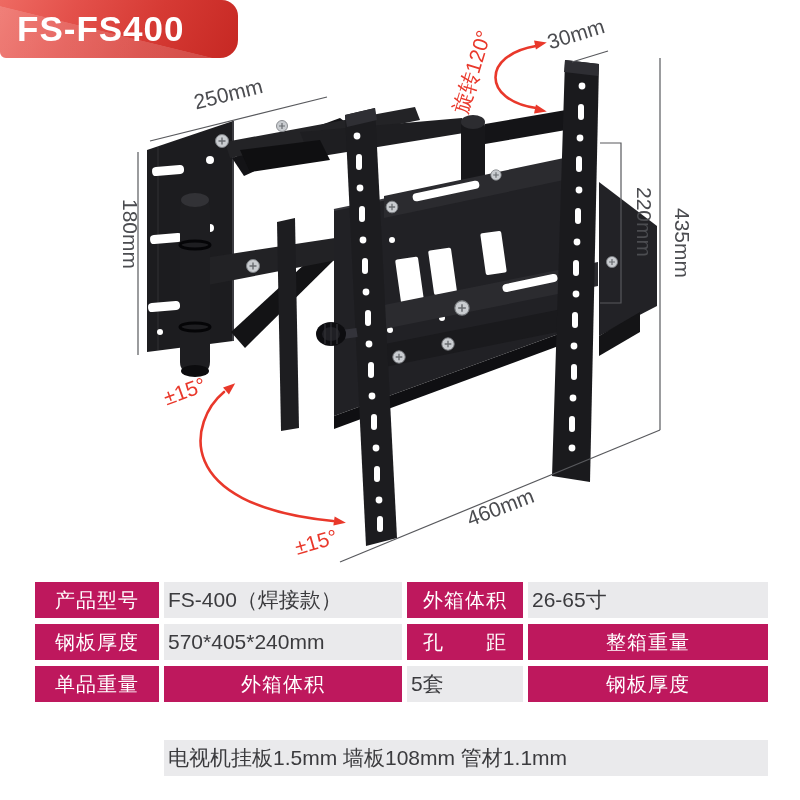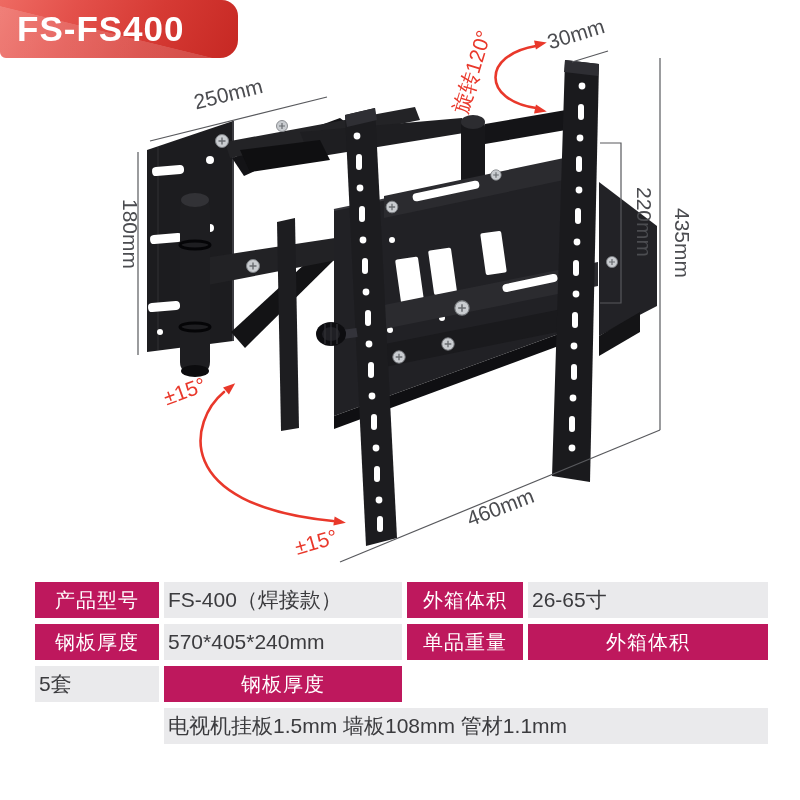--- a/index.html
+++ b/index.html
@@ -19,21 +19,21 @@
   .dim{stroke:#58595d;stroke-width:1.2;fill:none;}
   .redline{stroke:#e9382b;stroke-width:2.6;fill:none;stroke-linecap:round;}
   .redfill{fill:#e9382b;}
   
   .spec-table{position:absolute;left:35px;top:582px;width:733px;display:grid;
               grid-template-columns:124px 238px 116px 240px;column-gap:5px;row-gap:6px;}
   .cell{height:36px;display:flex;align-items:center;box-sizing:border-box;overflow:hidden;}
   .cell.label{background:#be185d;color:#ffffff;font-size:20px;justify-content:center;letter-spacing:1px;text-align:right;}
   .cell.value{background:#eaeaec;color:#3b3b3e;font-size:21px;padding-left:4px;}
   .cell.value.indent{}
-  .span3{grid-column:2/5;}
+  .span3{grid-column:2/5;margin-top:32px;}
 </style>
 </head>
 <body>
 
 <div class="page">
 
   <div class="badge">
     <span>FS-FS400</span>
   </div>
 
@@ -223,20 +223,22 @@
 
   <div class="spec-table">
     <div class="cell label">产品型号</div>
     <div class="cell value">FS-400（焊接款）</div>
     <div class="cell label">外箱体积</div>
     <div class="cell value indent">26-65寸</div>
 
     <div class="cell label">钢板厚度</div>
     <div class="cell value indent">570*405*240mm</div>
 
+    <div class="cell label">孔　　距</div>
+    <div class="cell label">整箱重量</div>
 
     <div class="cell label">单品重量</div>
     <div class="cell label">外箱体积</div>
     <div class="cell value indent">5套</div>
 
     <div class="cell label">钢板厚度</div>
     <div class="cell value span3">电视机挂板1.5mm 墙板108mm 管材1.1mm</div>
   </div>
 
 </div>

